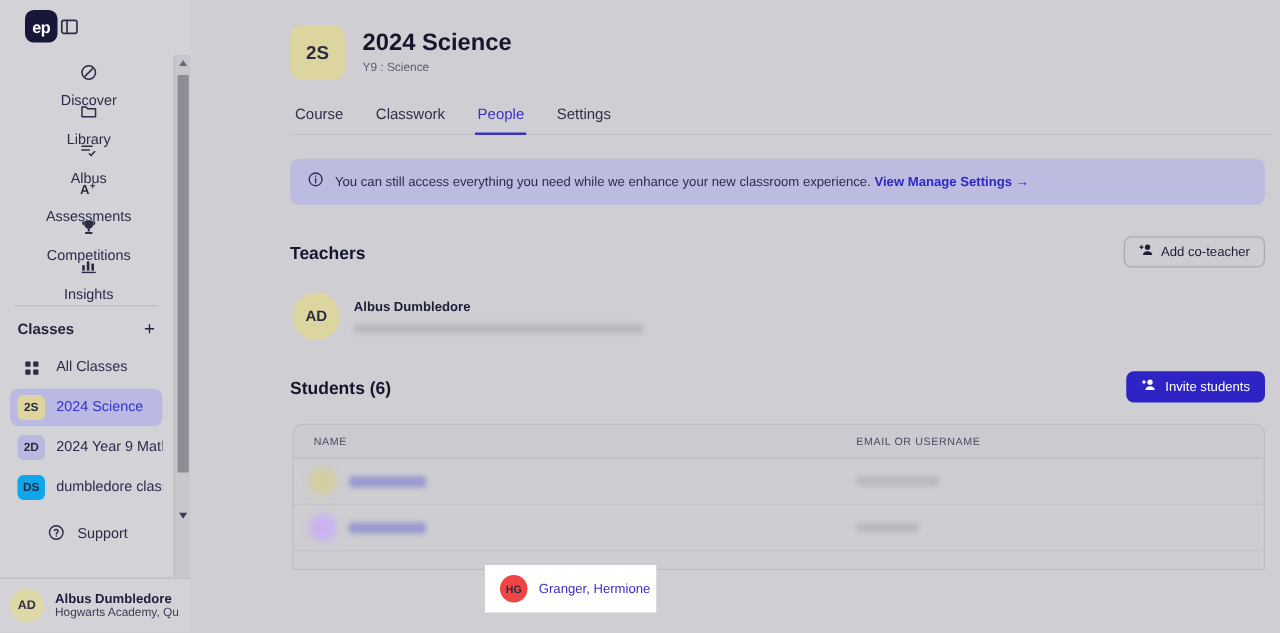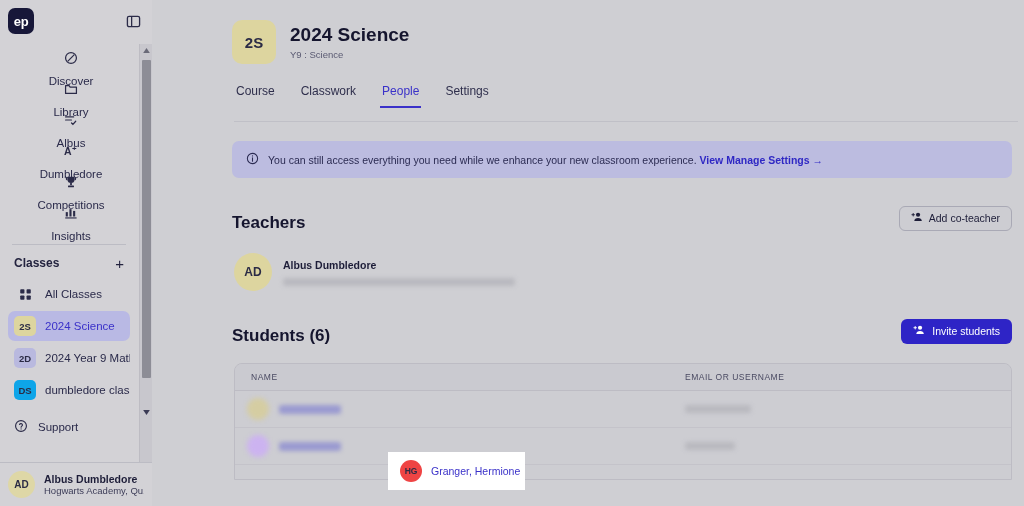--- a/index.html
+++ b/index.html
@@ -14,21 +14,21 @@
   
   .sidebar {
     width: 152px; height: 506px;
     background: #d3d2d6;
     position: relative;
     flex: 0 0 152px;
     display: flex; flex-direction: column;
   }
   .sb-top {
     height: 42px; display: flex; align-items: center;
-    justify-content: space-between; padding: 0 10px 0 8px;
+    justify-content: flex-start; padding: 0 10px 0 20px;
   }
   .logo {
     width: 26px; height: 26px; border-radius: 7px;
     background: #171739; color: #fff;
     display: flex; align-items: center; justify-content: center;
     font-size: 13px; font-weight: bold; letter-spacing: -0.3px;
   }
   .collapse-btn {
     width: 18px; height: 18px; display: flex;
     align-items: center; justify-content: center; cursor: pointer;
@@ -67,21 +67,21 @@
   .chip {
     width: 22px; height: 20px; border-radius: 5px; flex: 0 0 22px;
     display: flex; align-items: center; justify-content: center;
     font-size: 9.5px; font-weight: bold; color: #2b2b45;
   }
   .grid-ico { width: 22px; flex: 0 0 22px; display:flex; align-items:center; justify-content:center; }
 
   .support-row {
     display: flex; align-items: center; gap: 10px;
     height: 32px; padding: 0 10px 0 14px; margin-top: 6px;
-    font-size: 11.5px; color: #2a2a4a; cursor: pointer;
+    font-size: 11.5px; color: #2a2a4a; cursor: pointer; margin-left: 24px;
   }
 
   .sb-bottom { border-top: 1px solid #bcbcc4; padding: 8px 8px; }
   .profile { display: flex; align-items: center; gap: 9px; cursor: pointer; }
   .profile-av {
     width: 27px; height: 27px; border-radius: 50%; flex: 0 0 27px;
     background: #ded7a6; color: #2b2b45;
     display:flex; align-items:center; justify-content:center;
     font-size: 10px; font-weight: bold;
   }
@@ -107,40 +107,40 @@
   .class-head { display: flex; align-items: center; gap: 14px; }
   .class-avatar {
     width: 44px; height: 44px; border-radius: 10px; flex: 0 0 44px;
     background: #ddd59f; color: #2b2b45;
     display:flex; align-items:center; justify-content:center;
     font-size: 15px; font-weight: bold;
   }
   .class-title { font-size: 19px; font-weight: bold; color: #15152e; line-height: 1.15; }
   .class-sub { font-size: 9.5px; color: #5a5a72; margin-top: 4px; }
 
-  .tabs { display: flex; gap: 22px; margin: 20px 0 0 2px; border-bottom: 1px solid #c0c0c7; padding-bottom: 14px; }
+  .tabs { display: flex; gap: 22px; margin: 20px 0 0 2px; border-bottom: 1px solid #c0c0c7; padding-bottom: 0; }
   .tab {
     font-size: 12px; color: #2f2f4c; padding: 0 2px 8px 2px;
     cursor: pointer; border-bottom: 2px solid transparent; margin-bottom: -1px;
   }
   .tab.active { color: #3a31c9; border-bottom-color: #3a31c9; font-weight: 500; }
 
   .banner {
     margin: 19px 6px 0 0; height: 37px; border-radius: 7px;
     background: #bcbce0; display: flex; align-items: center;
     gap: 9px; padding: 0 14px;
   }
   .banner-txt { font-size: 10.5px; color: #2b2b52; }
   .banner-link { color: #2f28c4; font-weight: bold; }
 
   .section-head {
     display: flex; align-items: center; justify-content: space-between;
     margin: 25px 6px 0 0;
   }
-  .section-title { font-size: 17px; font-weight: bold; color: #15152e; margin-top: 10px; }
+  .section-title { font-size: 14px; font-weight: bold; color: #15152e; }
 
   .btn-outline {
     display: flex; align-items: center; gap: 6px;
     height: 25px; padding: 0 11px; border-radius: 6px;
     border: 1px solid #a9a9b5; background: #cdcdd2;
     font-size: 10.5px; color: #1d1d38; cursor: pointer;
   }
   .btn-primary {
     display: flex; align-items: center; gap: 7px;
     height: 25px; padding: 0 12px; border-radius: 6px;
@@ -240,21 +240,21 @@
           <span>Albus</span>
         </div>
 
         <div class="nav-item">
           <span class="ico">
             <svg width="14" height="14" viewBox="0 0 16 16">
               <text x="0" y="13" font-family="Liberation Sans, sans-serif" font-size="12" font-weight="bold" fill="#2b2b48">A</text>
               <text x="9" y="8" font-family="Liberation Sans, sans-serif" font-size="9" font-weight="bold" fill="#2b2b48">+</text>
             </svg>
           </span>
-          <span>Dumbledore</span>
+          <span>Assessments</span>
         </div>
 
         <div class="nav-item">
           <span class="ico">
             <svg width="14" height="14" viewBox="0 0 16 16" fill="#2b2b48">
               <path d="M4 2h8v3.2a4 4 0 0 1-8 0z"></path>
               <rect x="7" y="9" width="2" height="2.6"></rect>
                 <rect x="4.6" y="12" width="6.8" height="1.9" rx="0.6"></rect>
               <path d="M3.9 2.6H2.1v1.6c0 1.2.9 1.9 1.8 2z"></path>
                 <path d="M12.1 2.6h1.8v1.6c0 1.2-.9 1.9-1.8 2z"></path>

